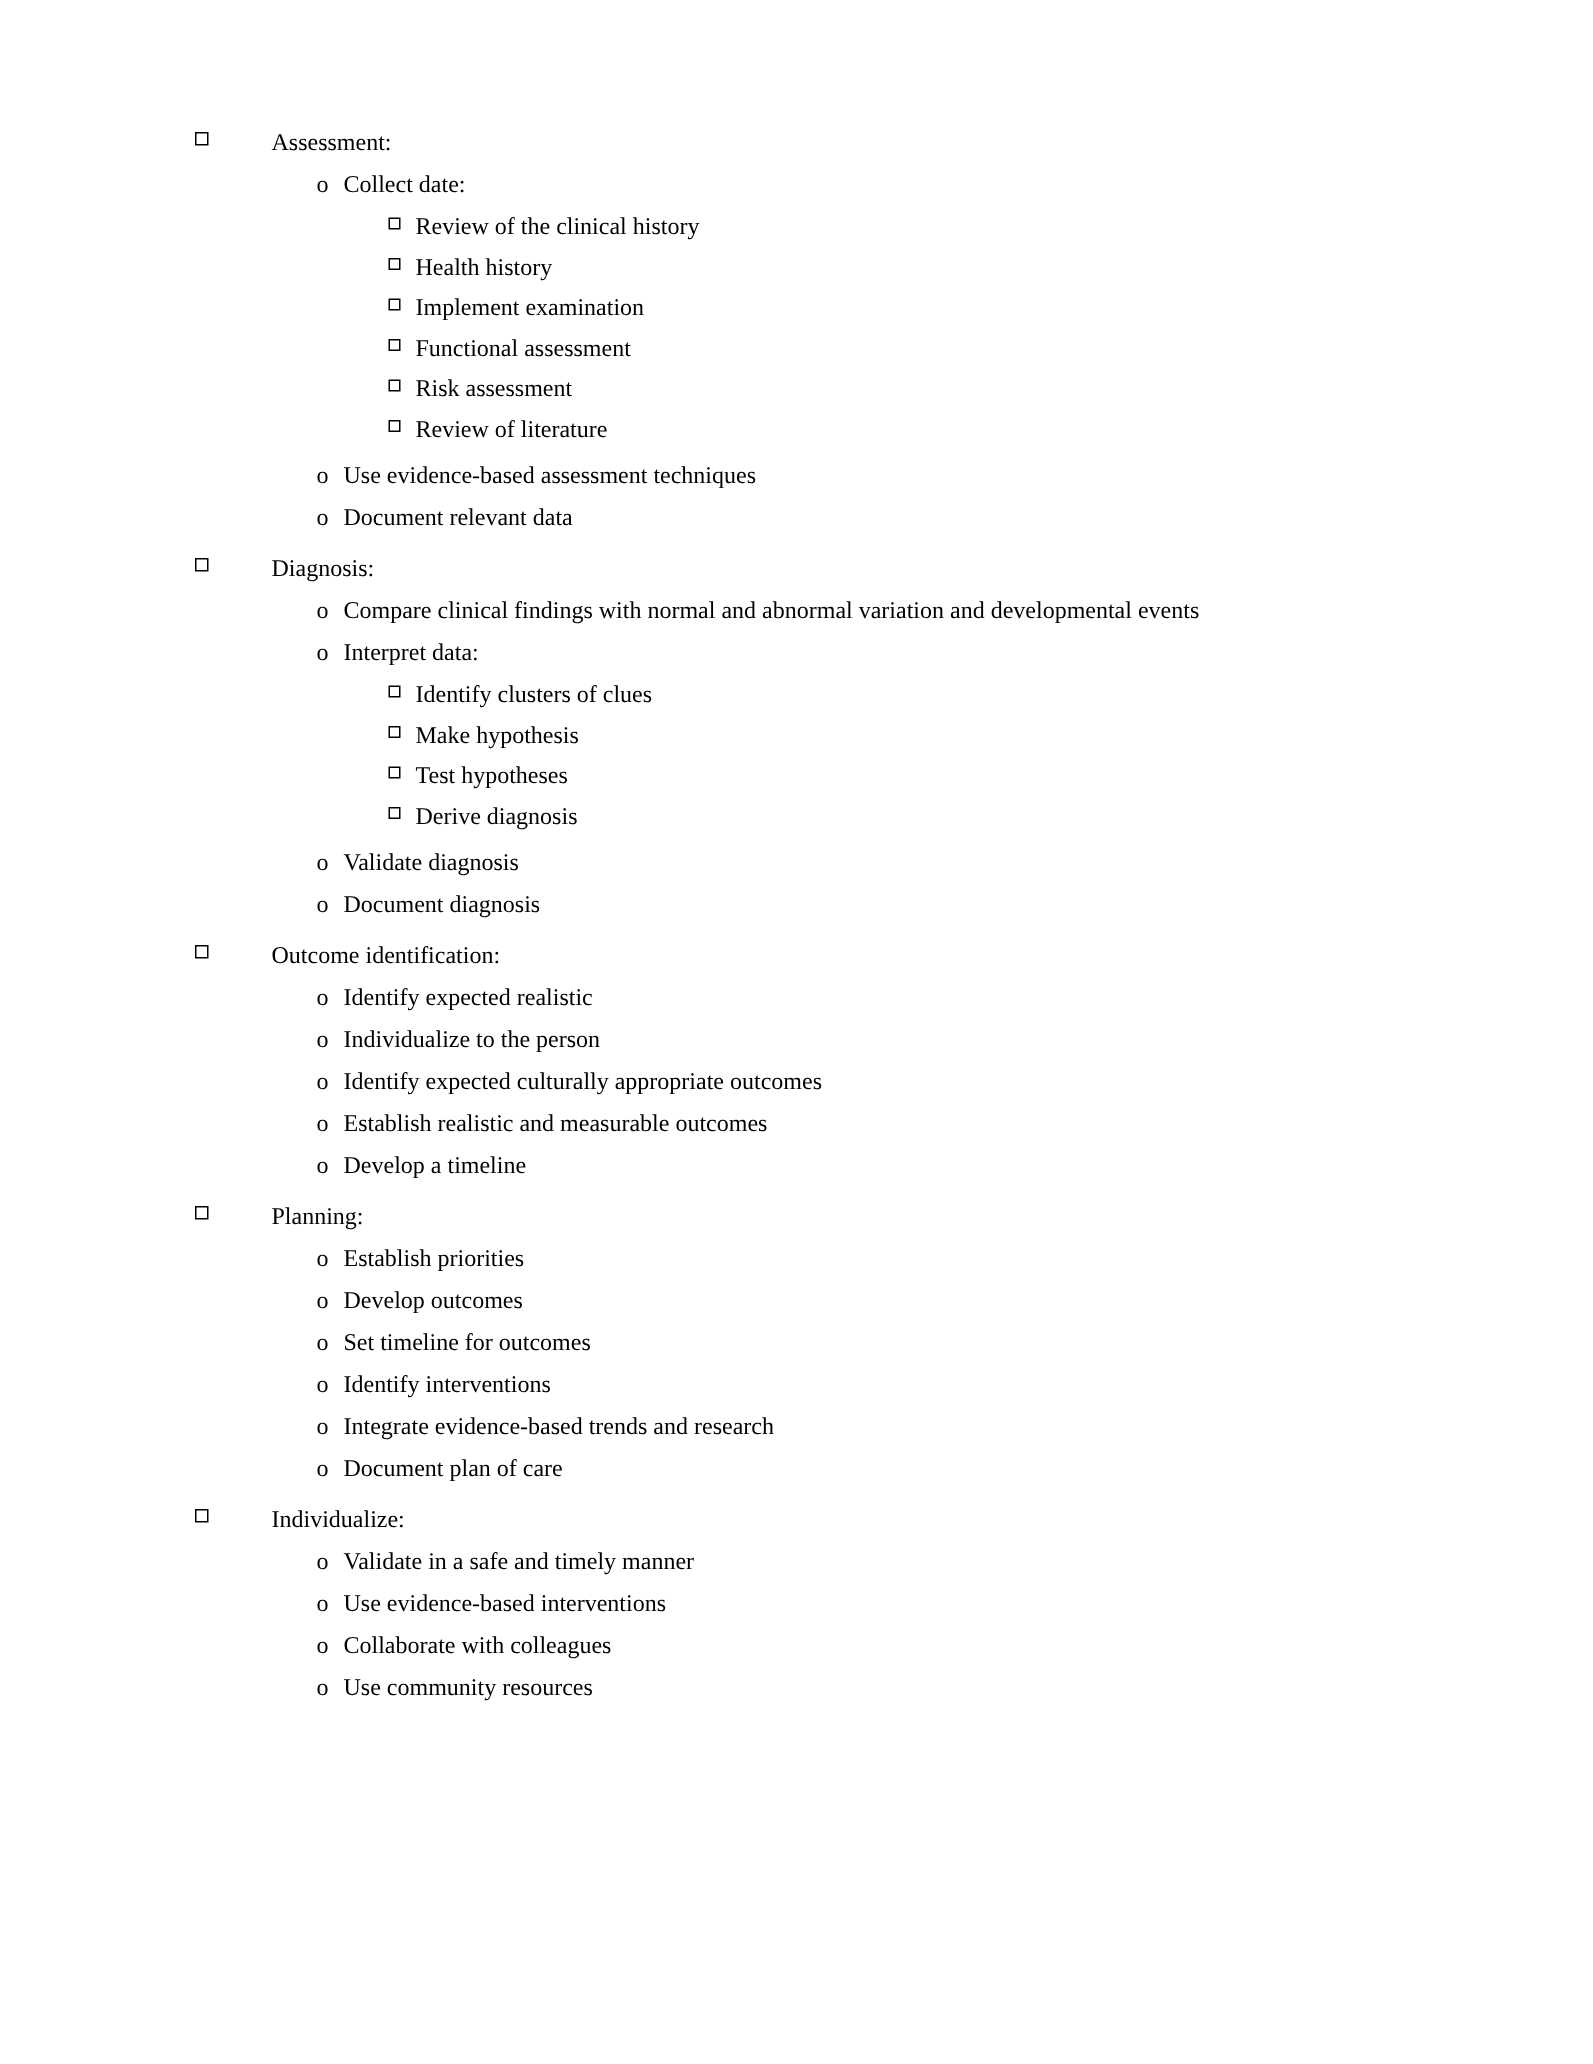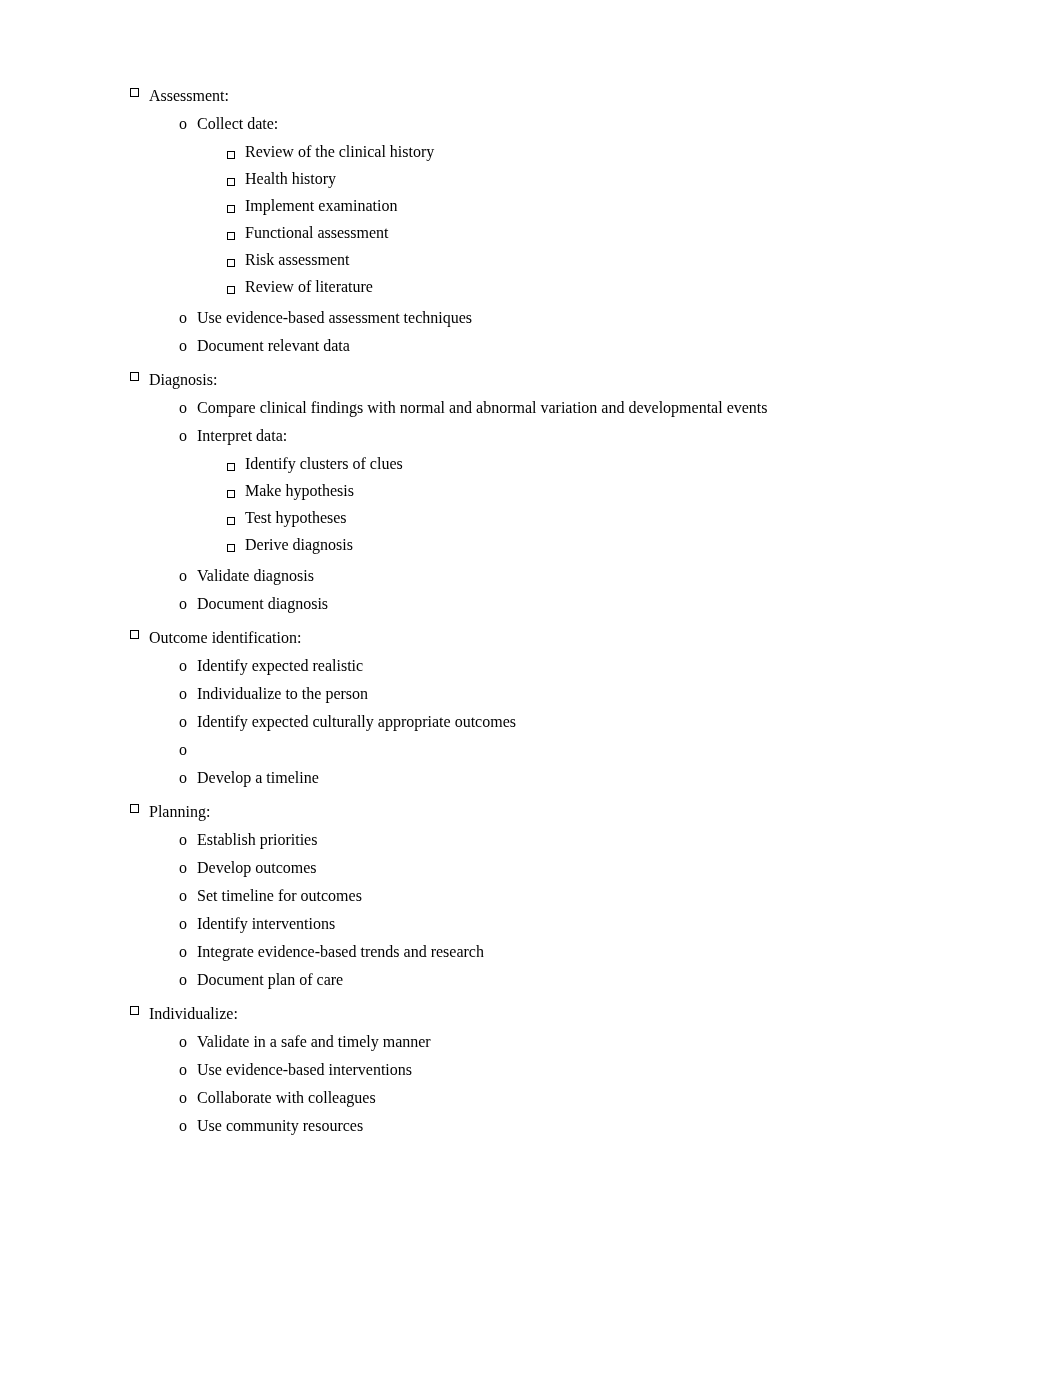--- a/index.html
+++ b/index.html
@@ -27,20 +27,21 @@
       list-style: none;
       padding-left: 30px;
       margin-top: 4px;
     }
 
     .level1-item {
       display: flex;
       align-items: flex-start;
       margin-bottom: 6px;
       line-height: 1.5;
+      gap: 32px;
     }
 
     .level1-bullet {
       font-size: 10px;
       margin-right: 10px;
       margin-top: 4px;
       flex-shrink: 0;
       border: 1.5px solid #000;
       width: 9px;
       height: 9px;
@@ -68,21 +69,21 @@
 
     
     .level3-list {
       list-style: none;
       padding-left: 30px;
       margin-top: 4px;
     }
 
     .level3-item {
       display: flex;
-      align-items: center;
+      align-items: flex-start;
       margin-bottom: 3px;
       line-height: 1.5;
     }
 
     .level3-bullet {
       font-size: 8px;
       margin-right: 10px;
       margin-top: 5px;
       flex-shrink: 0;
       border: 1.5px solid #000;
@@ -187,20 +188,21 @@
             <li class="level2-item">
               <span class="level2-bullet">o</span>
               <div><span>Individualize to the person</span></div>
             </li>
             <li class="level2-item">
               <span class="level2-bullet">o</span>
               <div><span>Identify expected culturally appropriate outcomes</span></div>
             </li>
             <li class="level2-item">
               <span class="level2-bullet">o</span>
+              <div><span>Establish realistic and measurable outcomes</span></div>
             </li>
             <li class="level2-item">
               <span class="level2-bullet">o</span>
               <div><span>Develop a timeline</span></div>
             </li>
           </ul></div>
       </li>
       <li class="level1-item">
         <span class="level1-bullet"></span>
         <div><span>Planning:</span><ul class="level2-list">

